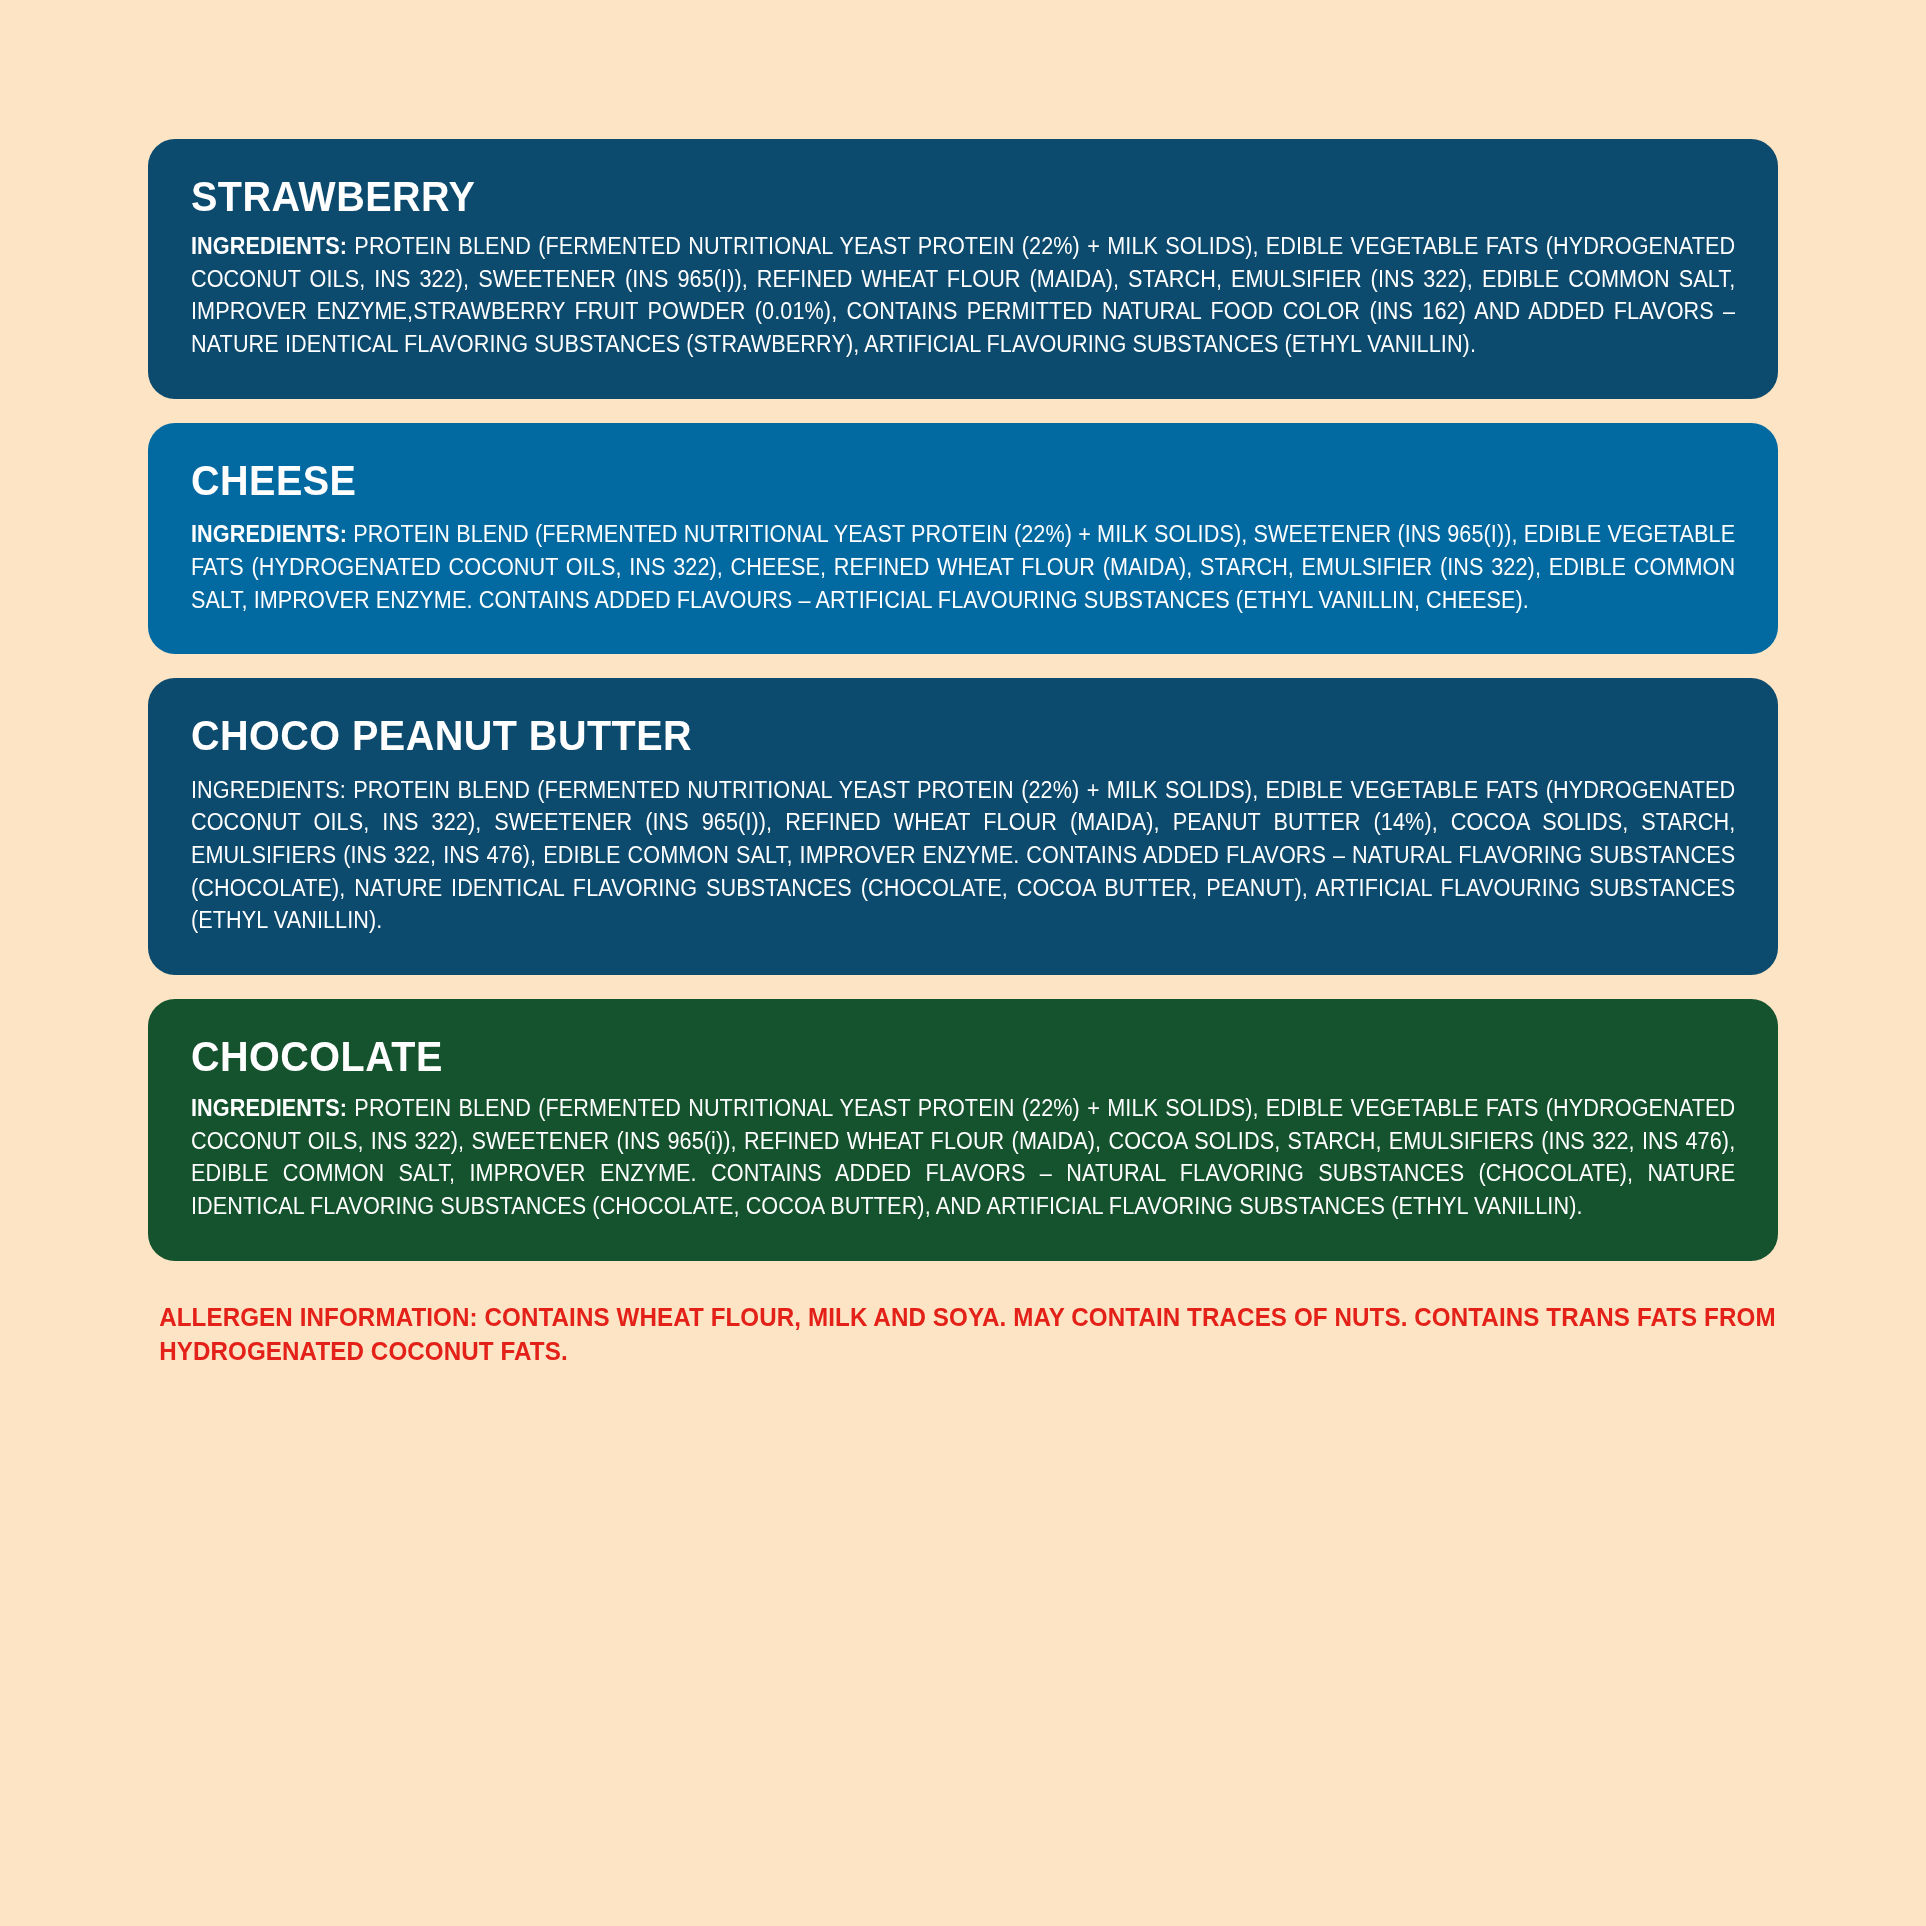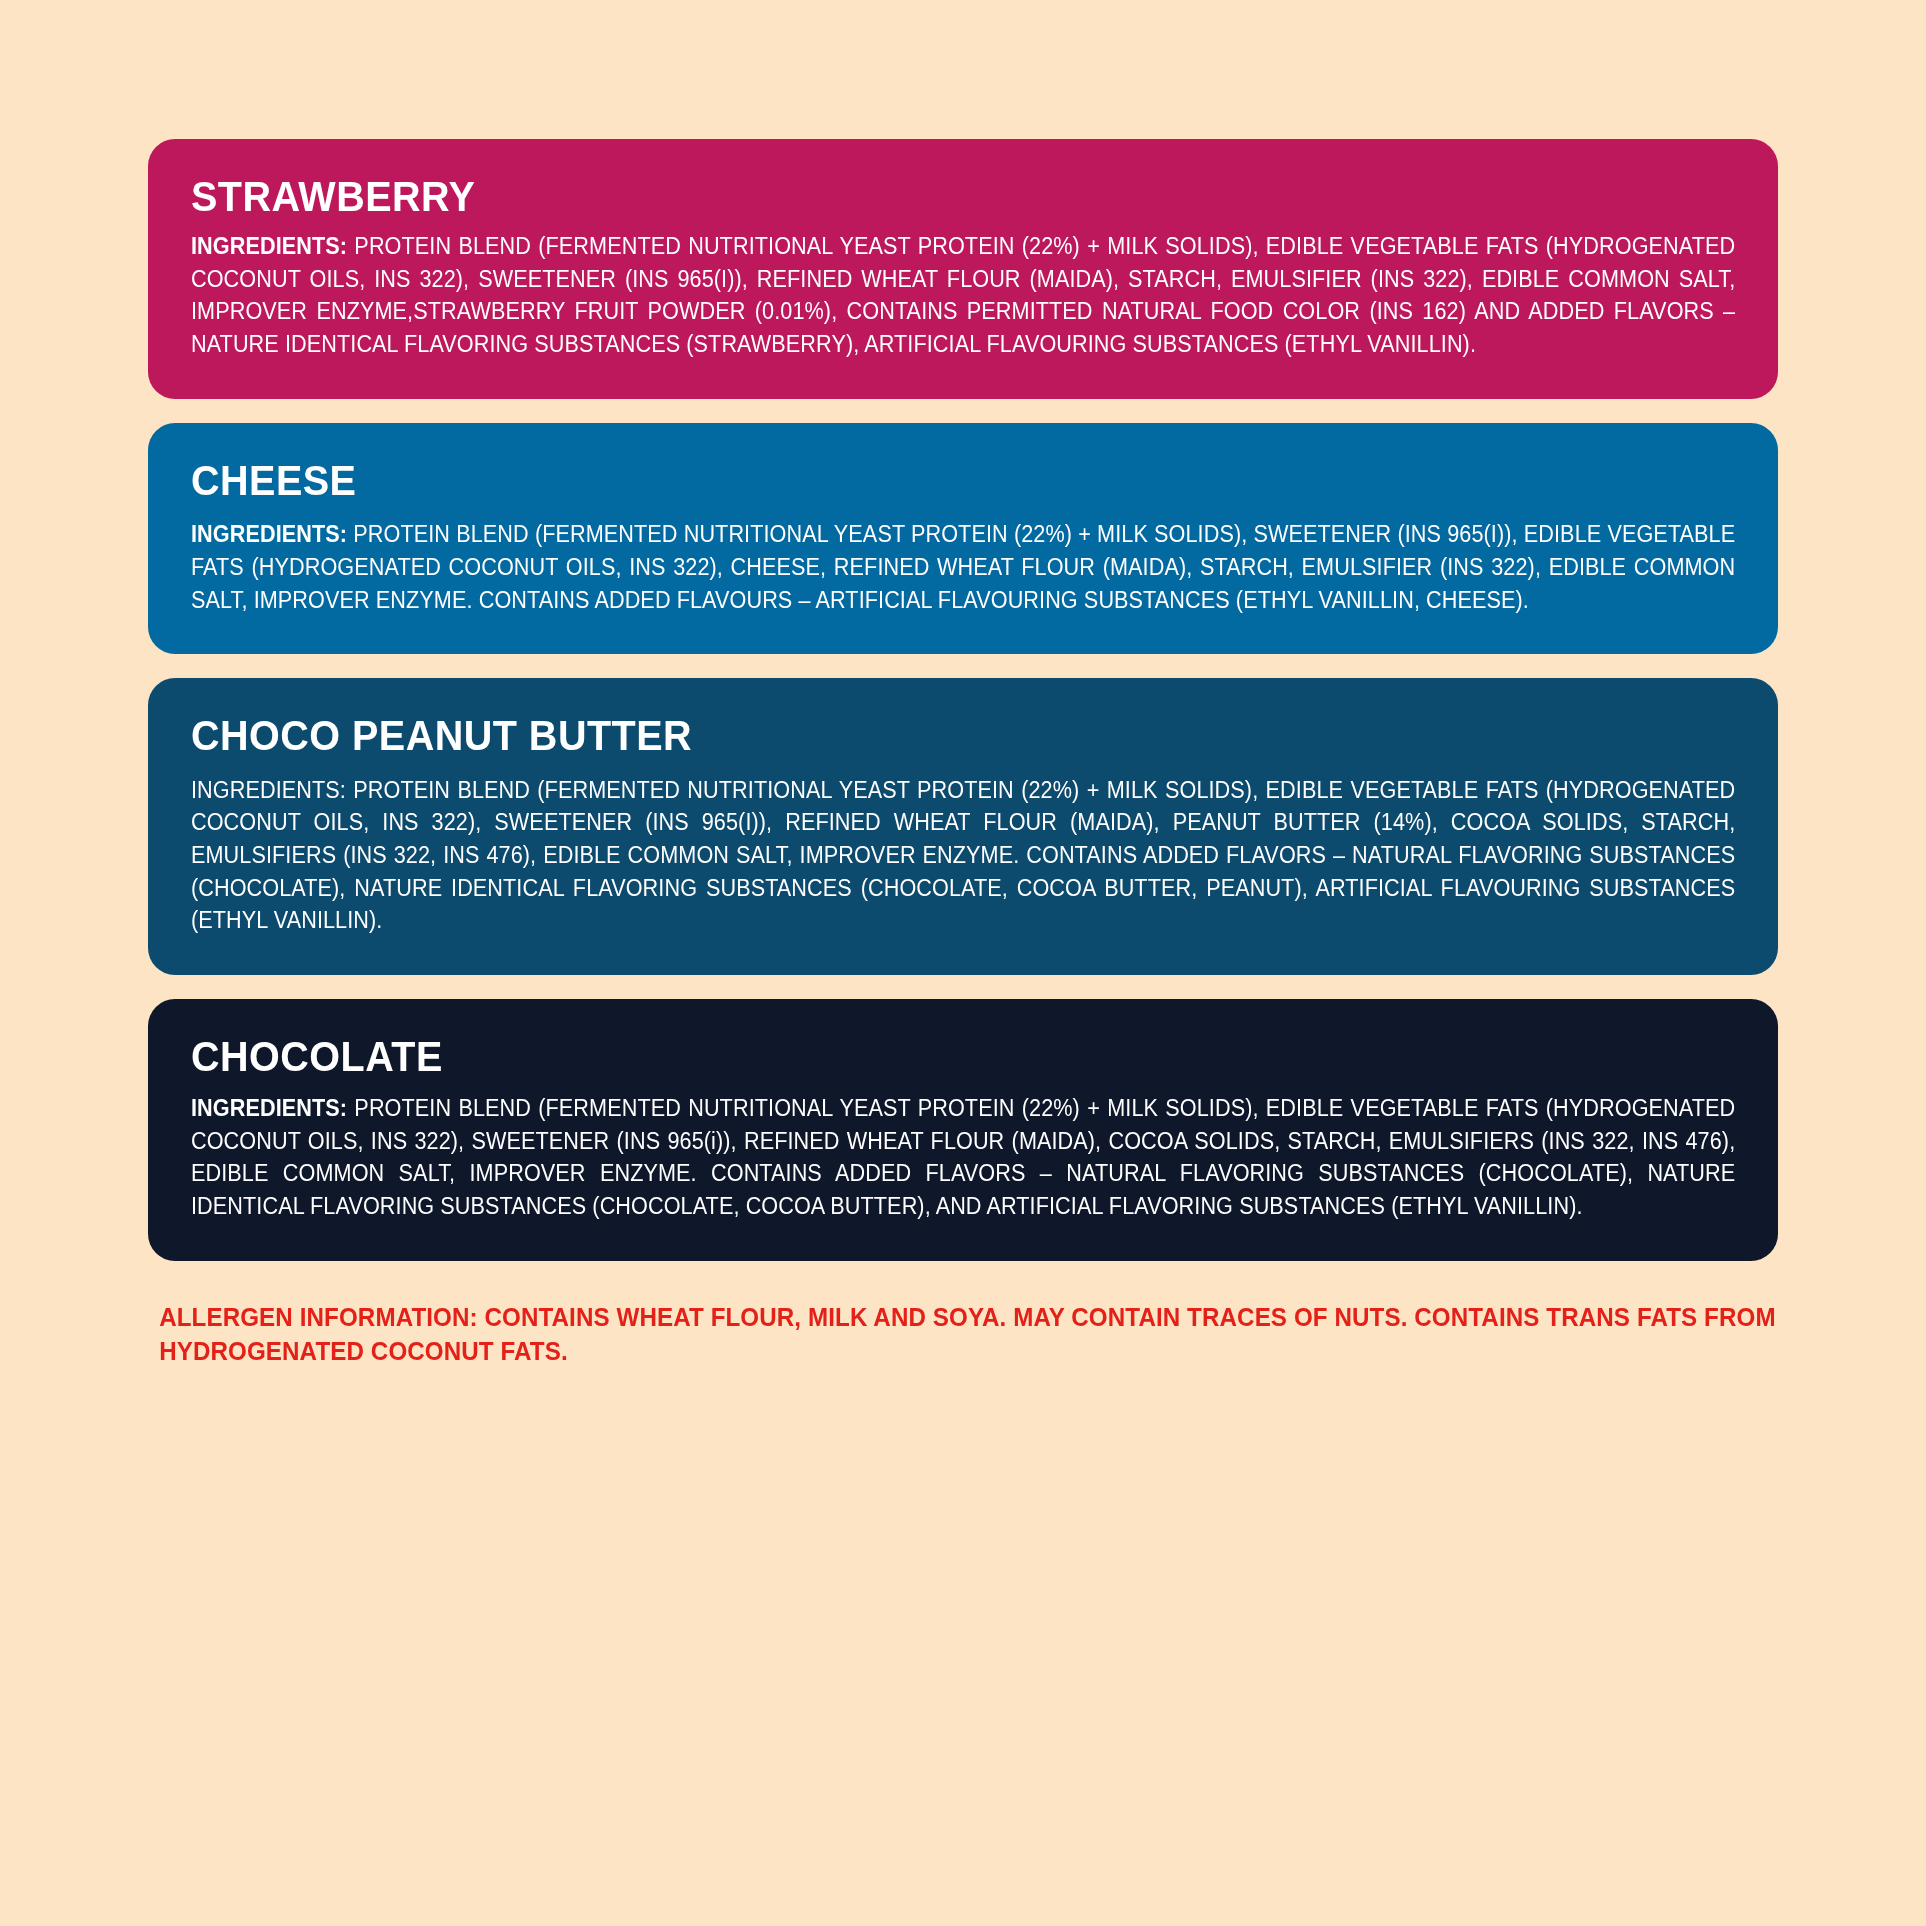--- a/index.html
+++ b/index.html
@@ -52,24 +52,24 @@
     transform: scaleX(0.94);
     transform-origin: left top;
     width: 106.4%;
     margin: 0;
   }
 
   .lbl {
     font-weight: bold;
   }
 
-  .card-strawberry { background: #be185d; }
+  .card-strawberry { background: #0c4a6e; }
   .card-cheese     { background: #0369a1; }
   .card-cpb        { background: #0c4a6e; }
-  .card-chocolate  { background: #0f172a; }
+  .card-chocolate  { background: #14532d; }
 
   .card-cheese .card-title { margin-bottom: 16.6px; }
   .card-cpb .card-title { margin-bottom: 16.6px; }
   .card-chocolate .card-title { margin-bottom: 14px; }
 
   .allergen {
     margin-top: 16.6px;
     padding: 0 11px 0 12px;
     color: #E32119;
     font-family: "Liberation Sans Narrow", "Liberation Sans", sans-serif;

